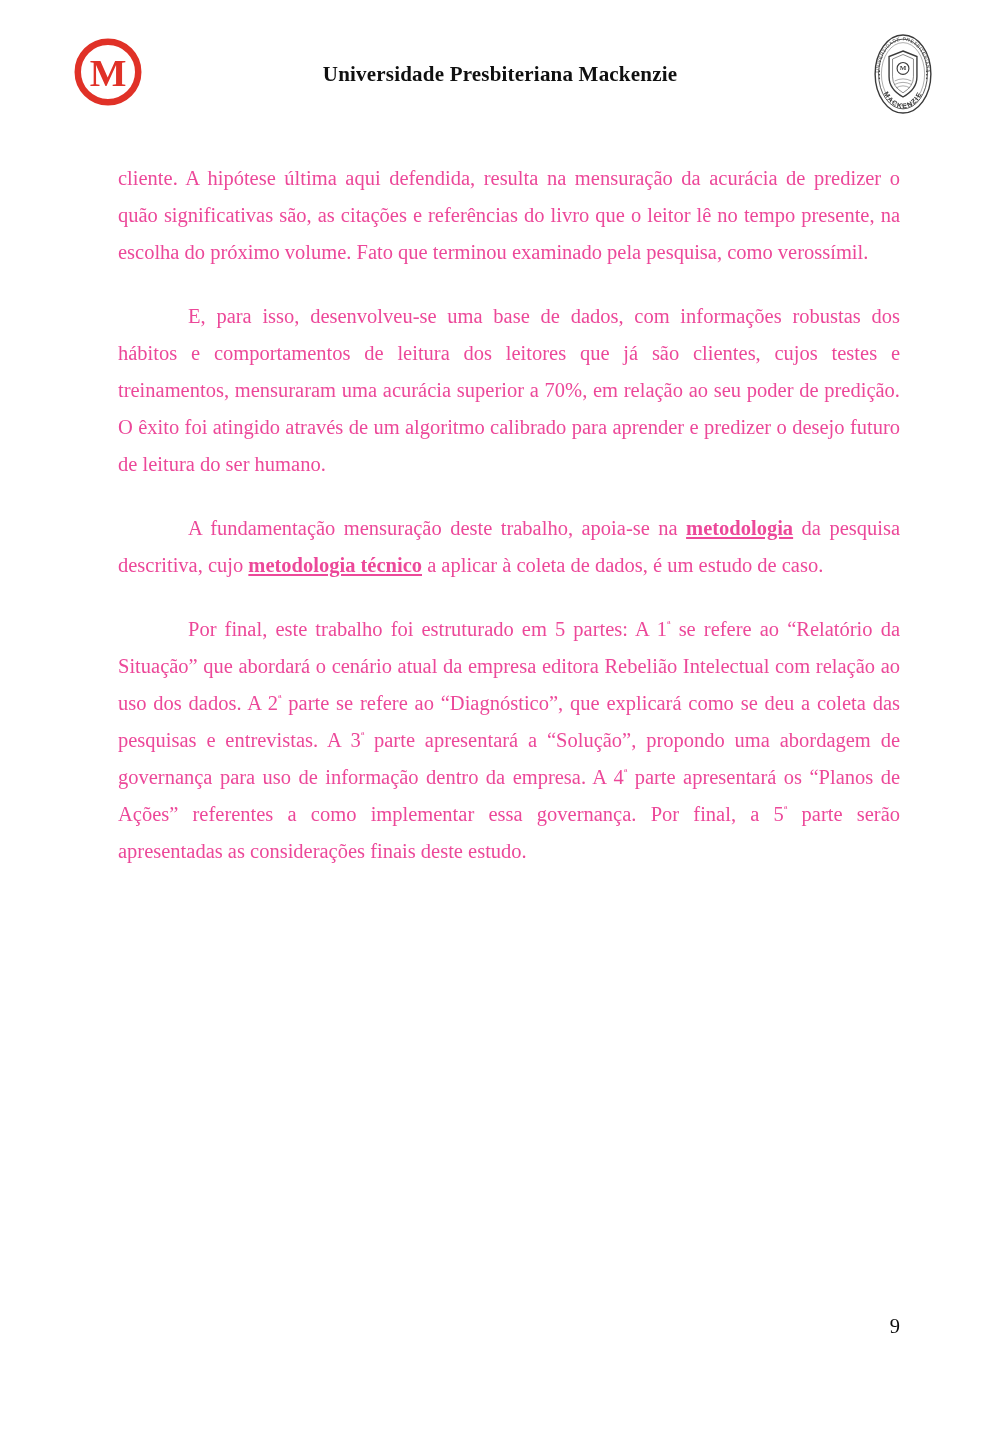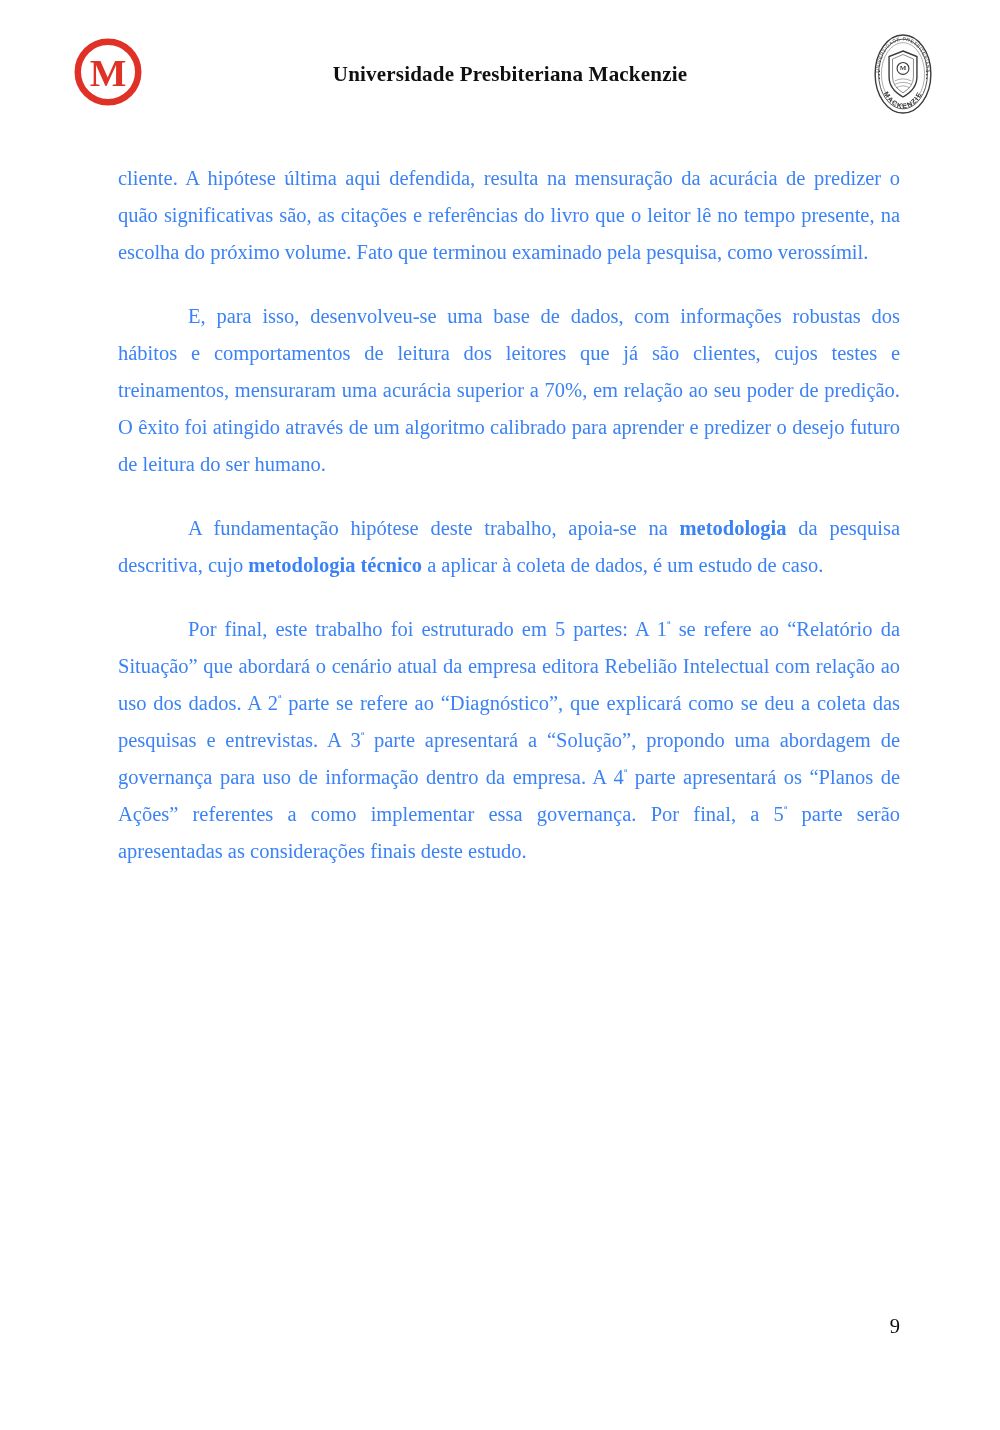--- a/index.html
+++ b/index.html
@@ -30,21 +30,21 @@
     position: absolute;
     left: 72px;
     top: 36px;
     width: 72px;
     height: 72px;
   }
   .logo-mark svg { display: block; width: 72px; height: 72px; }
 
   .header-title {
     position: absolute;
-    left: 200px;
+    left: 190px;
     top: 62px;
     width: 620px;
     text-align: center;
     font-family: "Liberation Serif", "DejaVu Serif", serif;
     font-weight: bold;
     font-size: 21px;
     letter-spacing: 0.2px;
     color: #101010;
     white-space: nowrap;
   }
@@ -64,28 +64,28 @@
     left: 118px;
     top: 160px;
     width: 782px;
   }
   .para {
     margin: 0 0 0 0;
     font-size: 20.5px;
     line-height: 37px;
     text-align: justify;
     text-justify: inter-word;
-    color: #3b82f6;
+    color: #ec4899;
     hyphens: none;
   }
   .para.indent {
     text-indent: 70px;
     margin-top: 27px;
   }
-  .para b { font-weight: bold; }
+  .para b { font-weight: bold; text-decoration: underline; }
   .ord {
     font-size: 0.62em;
     vertical-align: 0.52em;
     line-height: 0;
   }
 
   
   .page-number {
     position: absolute;
     left: 0;
@@ -142,19 +142,19 @@
             <circle cx="84" cy="67" r="1.1"></circle>
             <circle cx="84" cy="72" r="1.1"></circle>
         </g>
       </svg>
     </div>
   </div>
 
   <div class="content" id="body-root">
       <p class="para"><span>cliente. A hipótese última aqui defendida, resulta na mensuração da acurácia de predizer o quão significativas são, as citações e referências do livro que o leitor lê no tempo presente, na escolha do próximo volume. Fato que terminou examinado pela pesquisa, como verossímil.</span></p>
       <p class="para indent"><span>E, para isso, desenvolveu-se uma base de dados, com informações robustas dos hábitos e comportamentos de leitura dos leitores que já são clientes, cujos testes e treinamentos, mensuraram uma acurácia superior a 70%, em relação ao seu poder de predição. O êxito foi atingido através de um algoritmo calibrado para aprender e predizer o desejo futuro de leitura do ser humano.</span></p>
-      <p class="para indent"><span>A fundamentação hipótese deste trabalho, apoia-se na </span><b>metodologia</b><span> da pesquisa descritiva, cujo </span><b>metodologia técnico</b><span> a aplicar à coleta de dados, é um estudo de caso.</span></p>
+      <p class="para indent"><span>A fundamentação mensuração deste trabalho, apoia-se na </span><b>metodologia</b><span> da pesquisa descritiva, cujo </span><b>metodologia técnico</b><span> a aplicar à coleta de dados, é um estudo de caso.</span></p>
       <p class="para indent"><span>Por final, este trabalho foi estruturado em 5 partes: A 1</span><span class="ord">ª</span><span> se refere ao “Relatório da Situação” que abordará o cenário atual da empresa editora Rebelião Intelectual com relação ao uso dos dados. A 2</span><span class="ord">ª</span><span> parte se refere ao “Diagnóstico”, que explicará como se deu a coleta das pesquisas e entrevistas. A 3</span><span class="ord">ª</span><span> parte apresentará a “Solução”, propondo uma abordagem de governança para uso de informação dentro da empresa. A 4</span><span class="ord">ª</span><span> parte apresentará os “Planos de Ações” referentes a como implementar essa governança. Por final, a 5</span><span class="ord">ª</span><span> parte serão apresentadas as considerações finais deste estudo.</span></p>
     </div>
 
   <div class="page-number">9</div>
 
 </div>
 
 </body></html>

